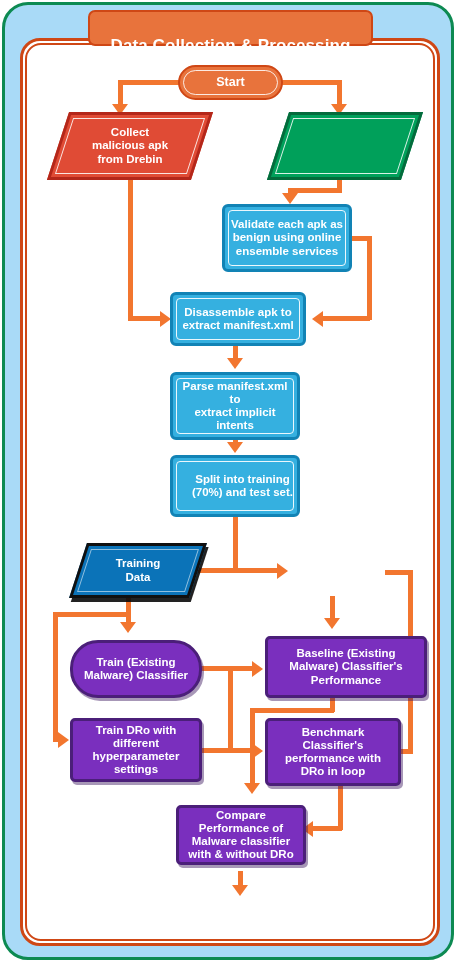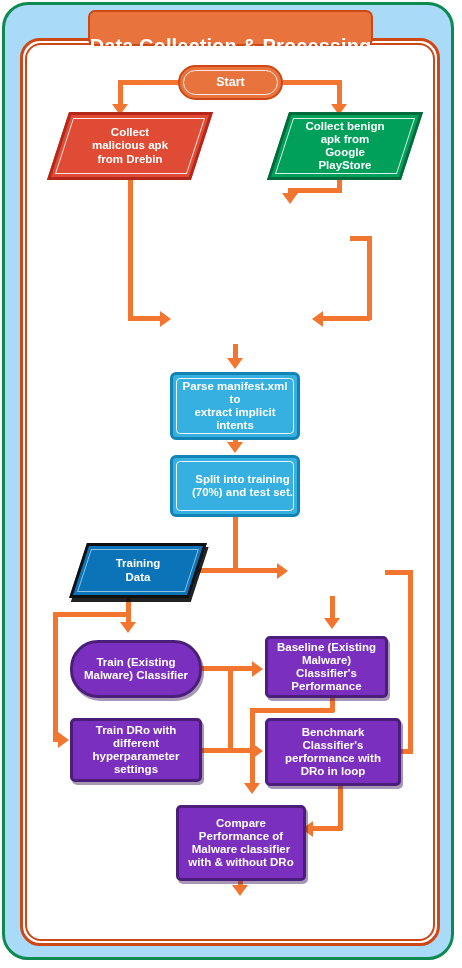--- a/index.html
+++ b/index.html
@@ -50,21 +50,21 @@
     width:285px; height:36px;
     background:#e8733c;
     border:2px solid #cf4715;
     border-radius:7px;
     box-sizing:border-box;
     display:flex;align-items:center;justify-content:center;
     z-index:20;
   }
   .title-banner span{
     color:#ffffff;
-    font-size:20px;
+    font-size:17px;
     font-weight:bold;
     letter-spacing:.1px;
     white-space:nowrap;
     margin-top:36px;
   }
 
   
   .node{
     position:absolute;
     box-sizing:border-box;
@@ -179,27 +179,32 @@
 
   <div class="node para para-red" style="left:58px;top:112px;width:144px;height:68px;">
     <div class="skew"></div>
     <span class="lbl">Collect
 malicious apk
 from Drebin</span>
   </div>
 
   <div class="node para para-green" style="left:278px;top:112px;width:134px;height:68px;">
     <div class="skew"></div>
-    <span class="lbl">Collect benign
-apk from
-Google
-PlayStore</span>
-  </div>
-
-
+  </div>
+
+  <div class="node proc" style="left:222px;top:204px;width:130px;height:68px;">
+    <span class="lbl">Validate each apk as
+benign using online
+ensemble services</span>
+  </div>
+
+  <div class="node proc" style="left:170px;top:292px;width:136px;height:54px;">
+    <span class="lbl">Disassemble apk to
+extract manifest.xml</span>
+  </div>
 
   <div class="node proc" style="left:170px;top:372px;width:130px;height:68px;">
     <span class="lbl">Parse manifest.xml to
 extract implicit
 intents</span>
   </div>
 
   <div class="node proc" style="left:170px;top:455px;width:130px;height:62px;padding-left:15px;">
     <span class="lbl">Split into training
 (70%) and test set.</span>
@@ -210,41 +215,41 @@
     <span class="lbl">Training
 Data</span>
   </div>
 
 
   <div class="node purple" style="left:70px;top:640px;width:132px;height:58px;border-radius:28px;">
     <span class="lbl">Train (Existing
 Malware) Classifier</span>
   </div>
 
-  <div class="node purple" style="left:265px;top:636px;width:123px;height:62px;">
+  <div class="node purple" style="left:265px;top:636px;width:162px;height:62px;">
     <span class="lbl">Baseline (Existing
 Malware) Classifier's
 Performance</span>
   </div>
 
   <div class="node purple" style="left:70px;top:718px;width:132px;height:64px;">
     <span class="lbl">Train DRo with
 different
 hyperparameter
 settings</span>
   </div>
 
   <div class="node purple" style="left:265px;top:718px;width:136px;height:68px;">
     <span class="lbl">Benchmark
 Classifier's
 performance with
 DRo in loop</span>
   </div>
 
-  <div class="node purple" style="left:176px;top:805px;width:130px;height:76px;">
+  <div class="node purple" style="left:176px;top:805px;width:130px;height:60px;">
     <span class="lbl">Compare
 Performance of
 Malware classifier
 with &amp; without DRo</span>
   </div>
 
 
   <div class="conn conn-h" style="left:118px;top:80px;width:64px;"></div>
   <div class="conn conn-v" style="left:118px;top:80px;height:28px;"></div>
   <div class="arw arw-d" style="left:112px;top:104px;"></div>

